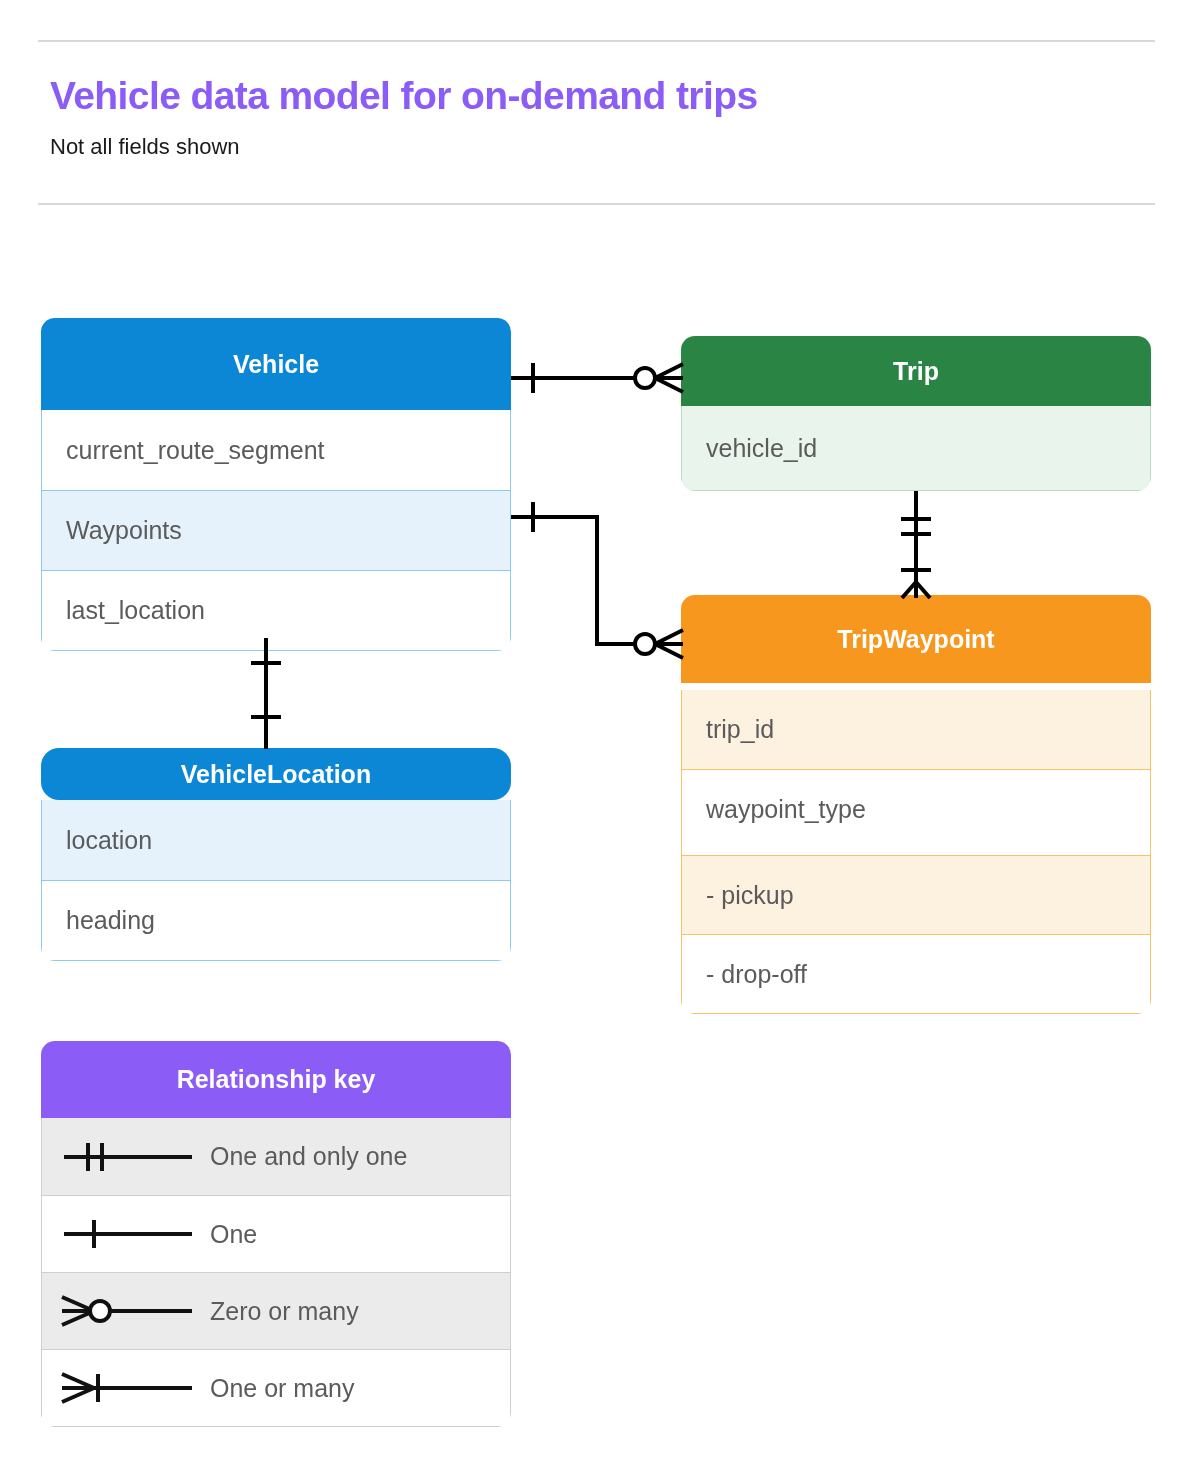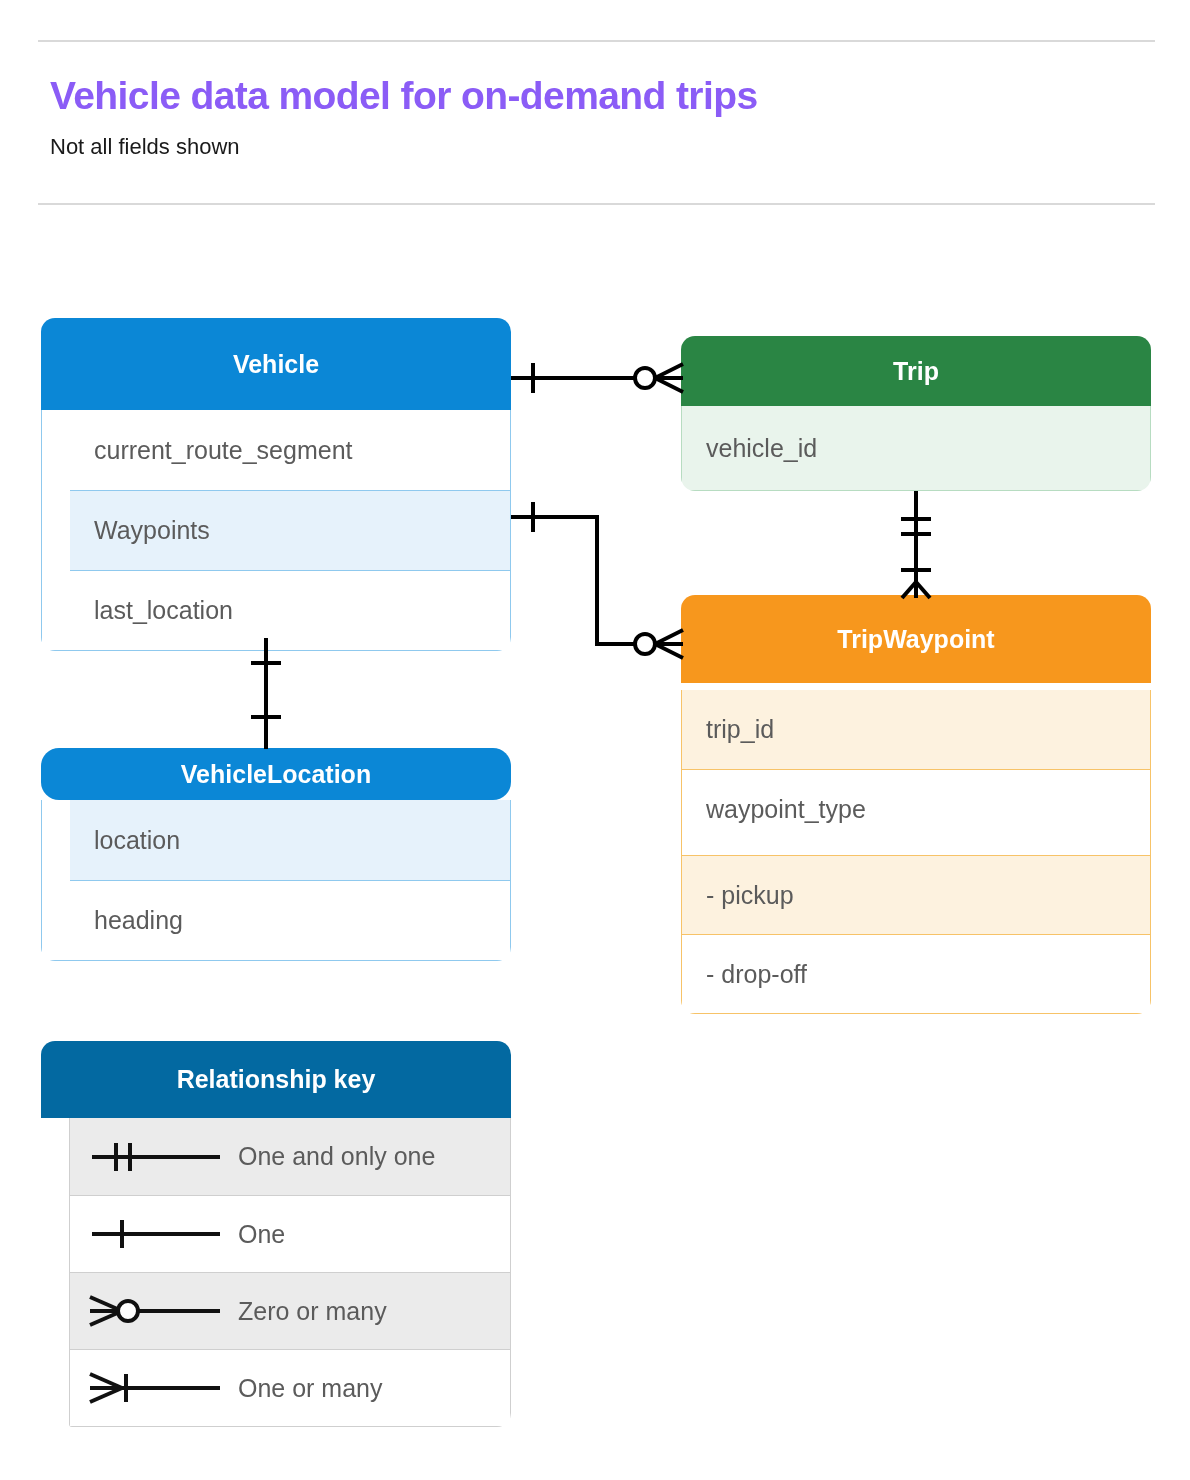--- a/index.html
+++ b/index.html
@@ -79,21 +79,21 @@
     font-size: 25px;
     color: #5b5b5b;
     padding-left: 24px;
     border-top-style: solid;
     border-top-width: 1.5px;
   }
   .entity-row:first-child { border-top-width: 0; }
 
   
   .blue .entity-header { background: #0b87d6; }
-  .blue .entity-body  { border-color: #8fc9ee; padding-left: 28px; }
+  .blue .entity-body  { border-color: #8fc9ee; }
   .blue .entity-row   { border-top-color: #8fc9ee; background: #ffffff; }
   .blue .entity-row.alt { background: #e6f2fb; }
 
   
   .green .entity-header { background: #2a8544; }
   .green .entity-body  { border-color: #b7dcc1; }
   .green .entity-row   { border-top-color: #b7dcc1; background: #ffffff; }
   .green .entity-row.alt { background: #e9f4ec; }
 
   
@@ -123,34 +123,33 @@
   #legend {
     position: absolute;
     left: 41px;
     top: 1041px;
     width: 470px;
     border-radius: 14px;
     overflow: hidden;
   }
   #legend-header {
     height: 77px;
-    background: #0369a1;
+    background: #8b5cf6;
     color: #ffffff;
     font-weight: bold;
     font-size: 25px;
     display: flex;
     align-items: center;
     justify-content: center;
   }
   #legend-body {
     box-sizing: border-box;
     border: 1.5px solid #cfcfcf;
     border-top: 0;
     border-radius: 0 0 3px 3px;
-    margin-left: 28px;
   }
   .legend-row {
     box-sizing: border-box;
     height: 77px;
     display: flex;
     align-items: center;
     border-top: 1.5px solid #cfcfcf;
     background: #ffffff;
   }
   .legend-row:first-child { border-top: 0; }

